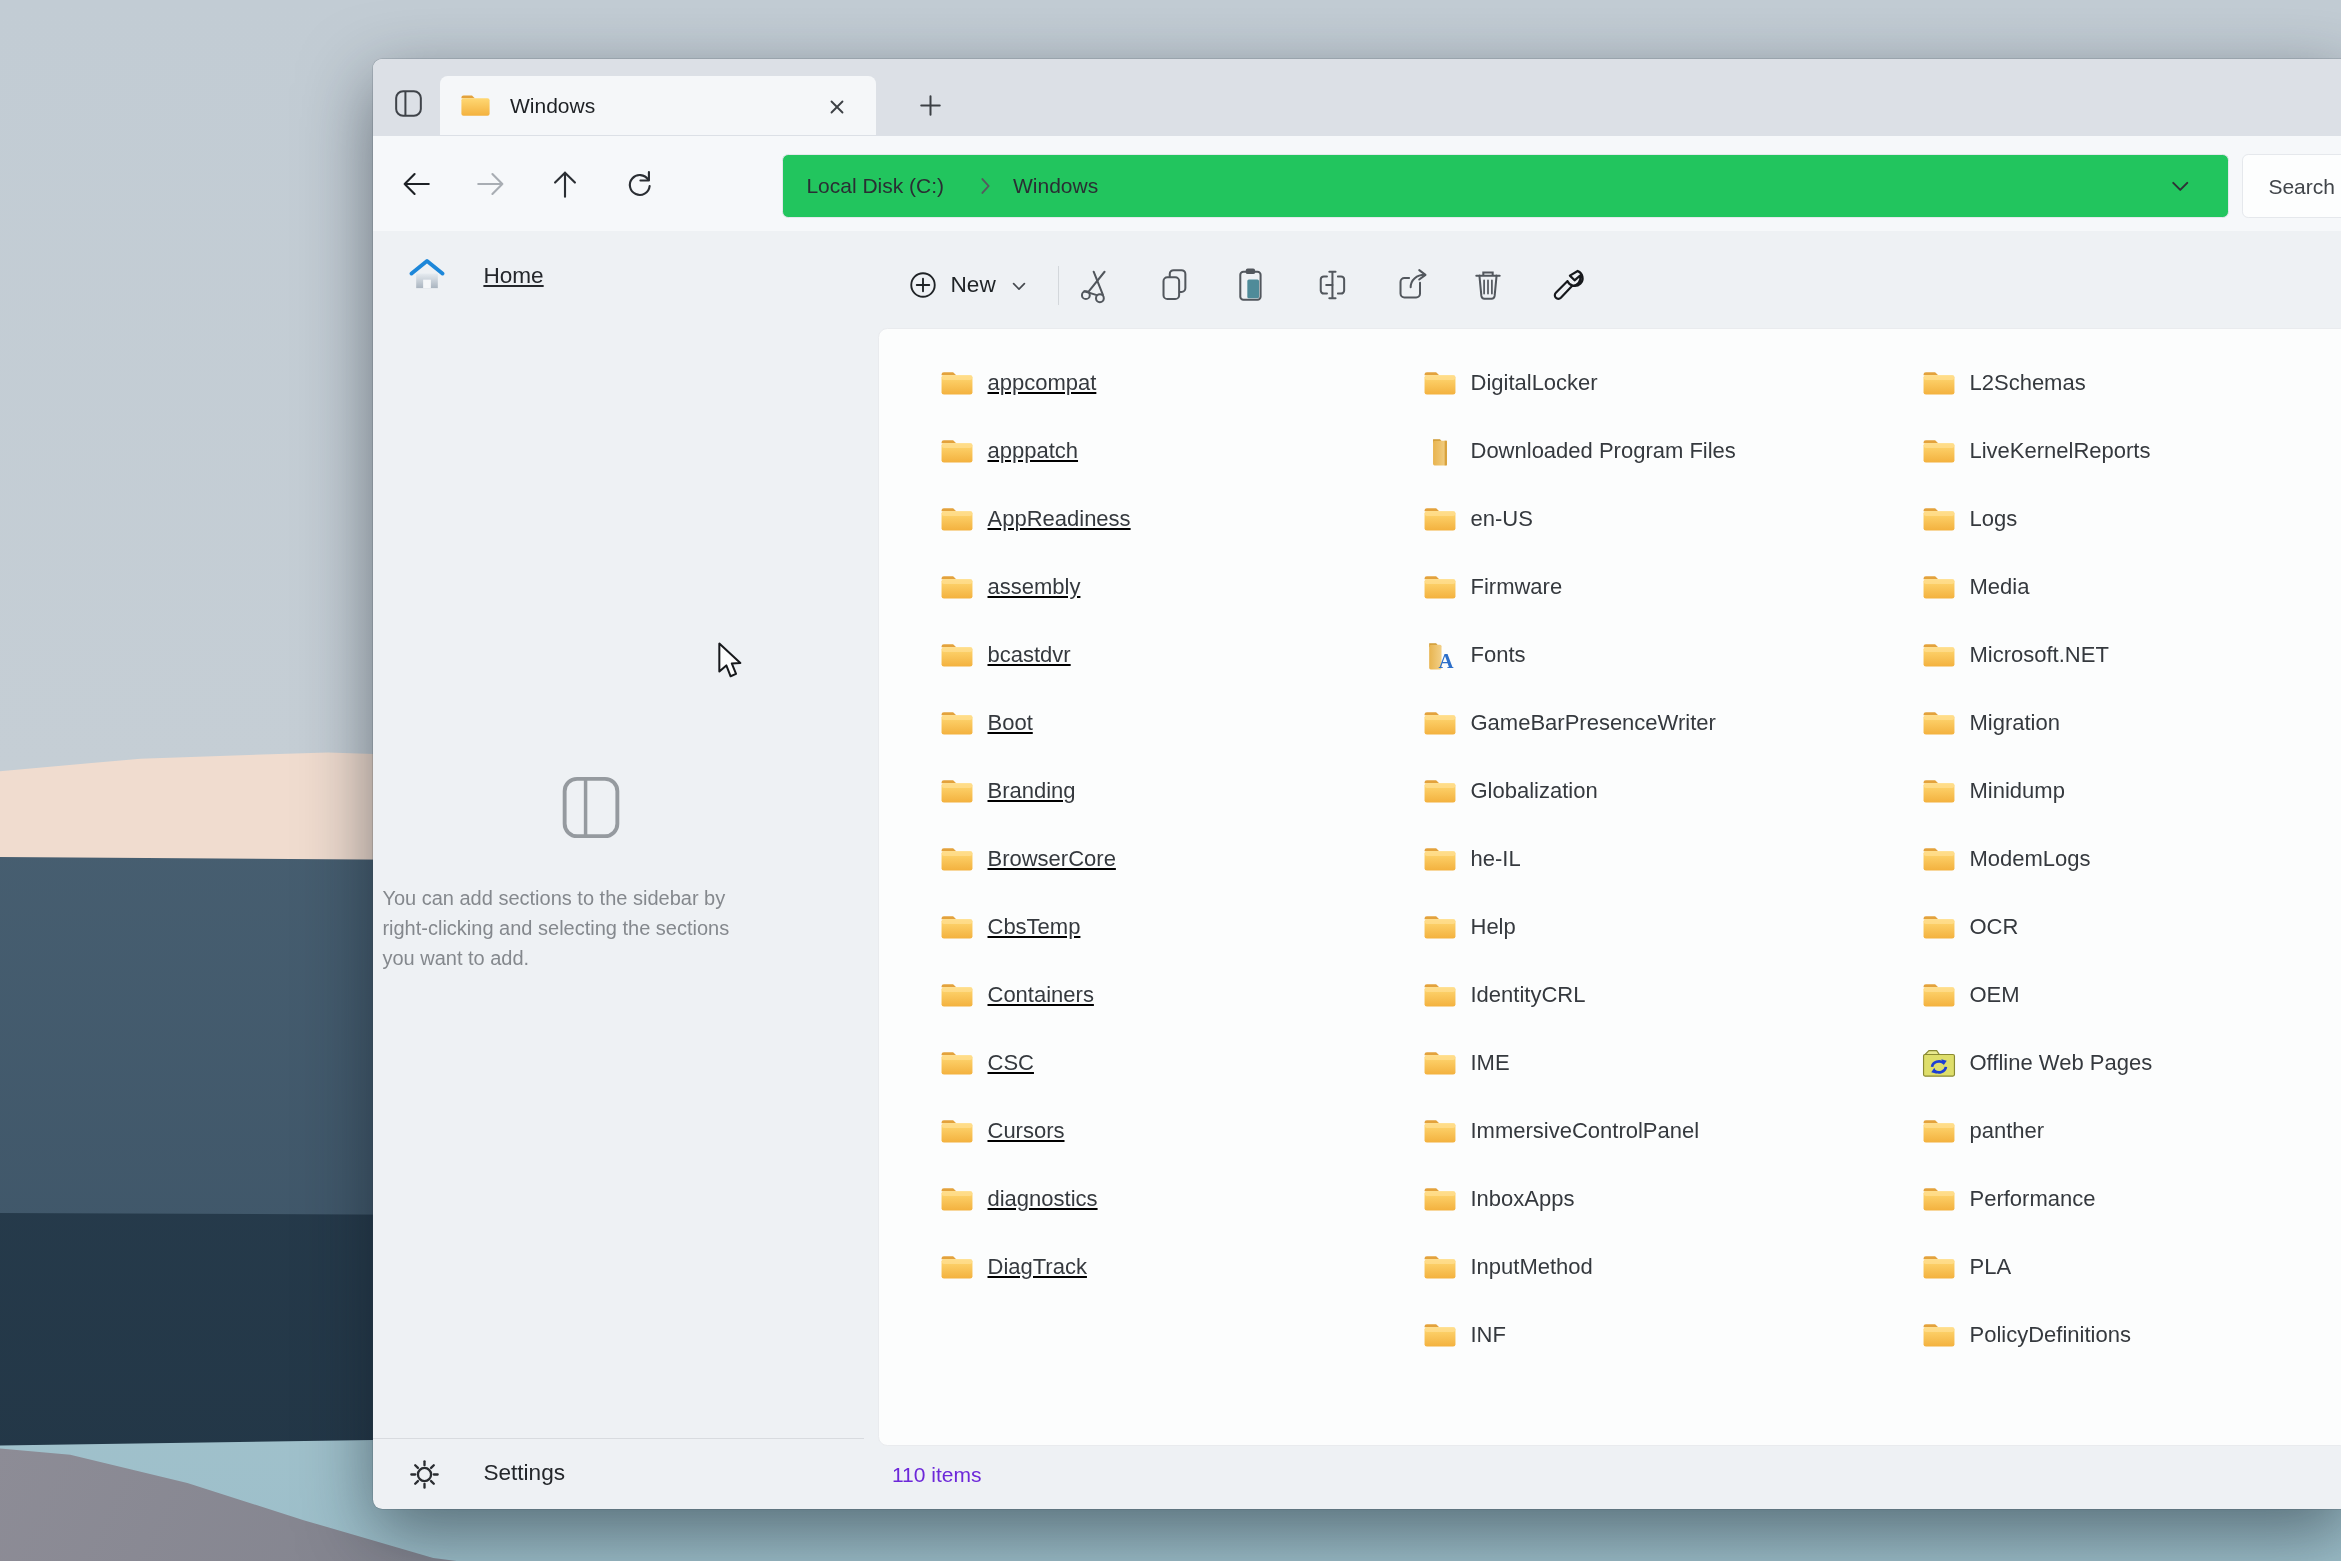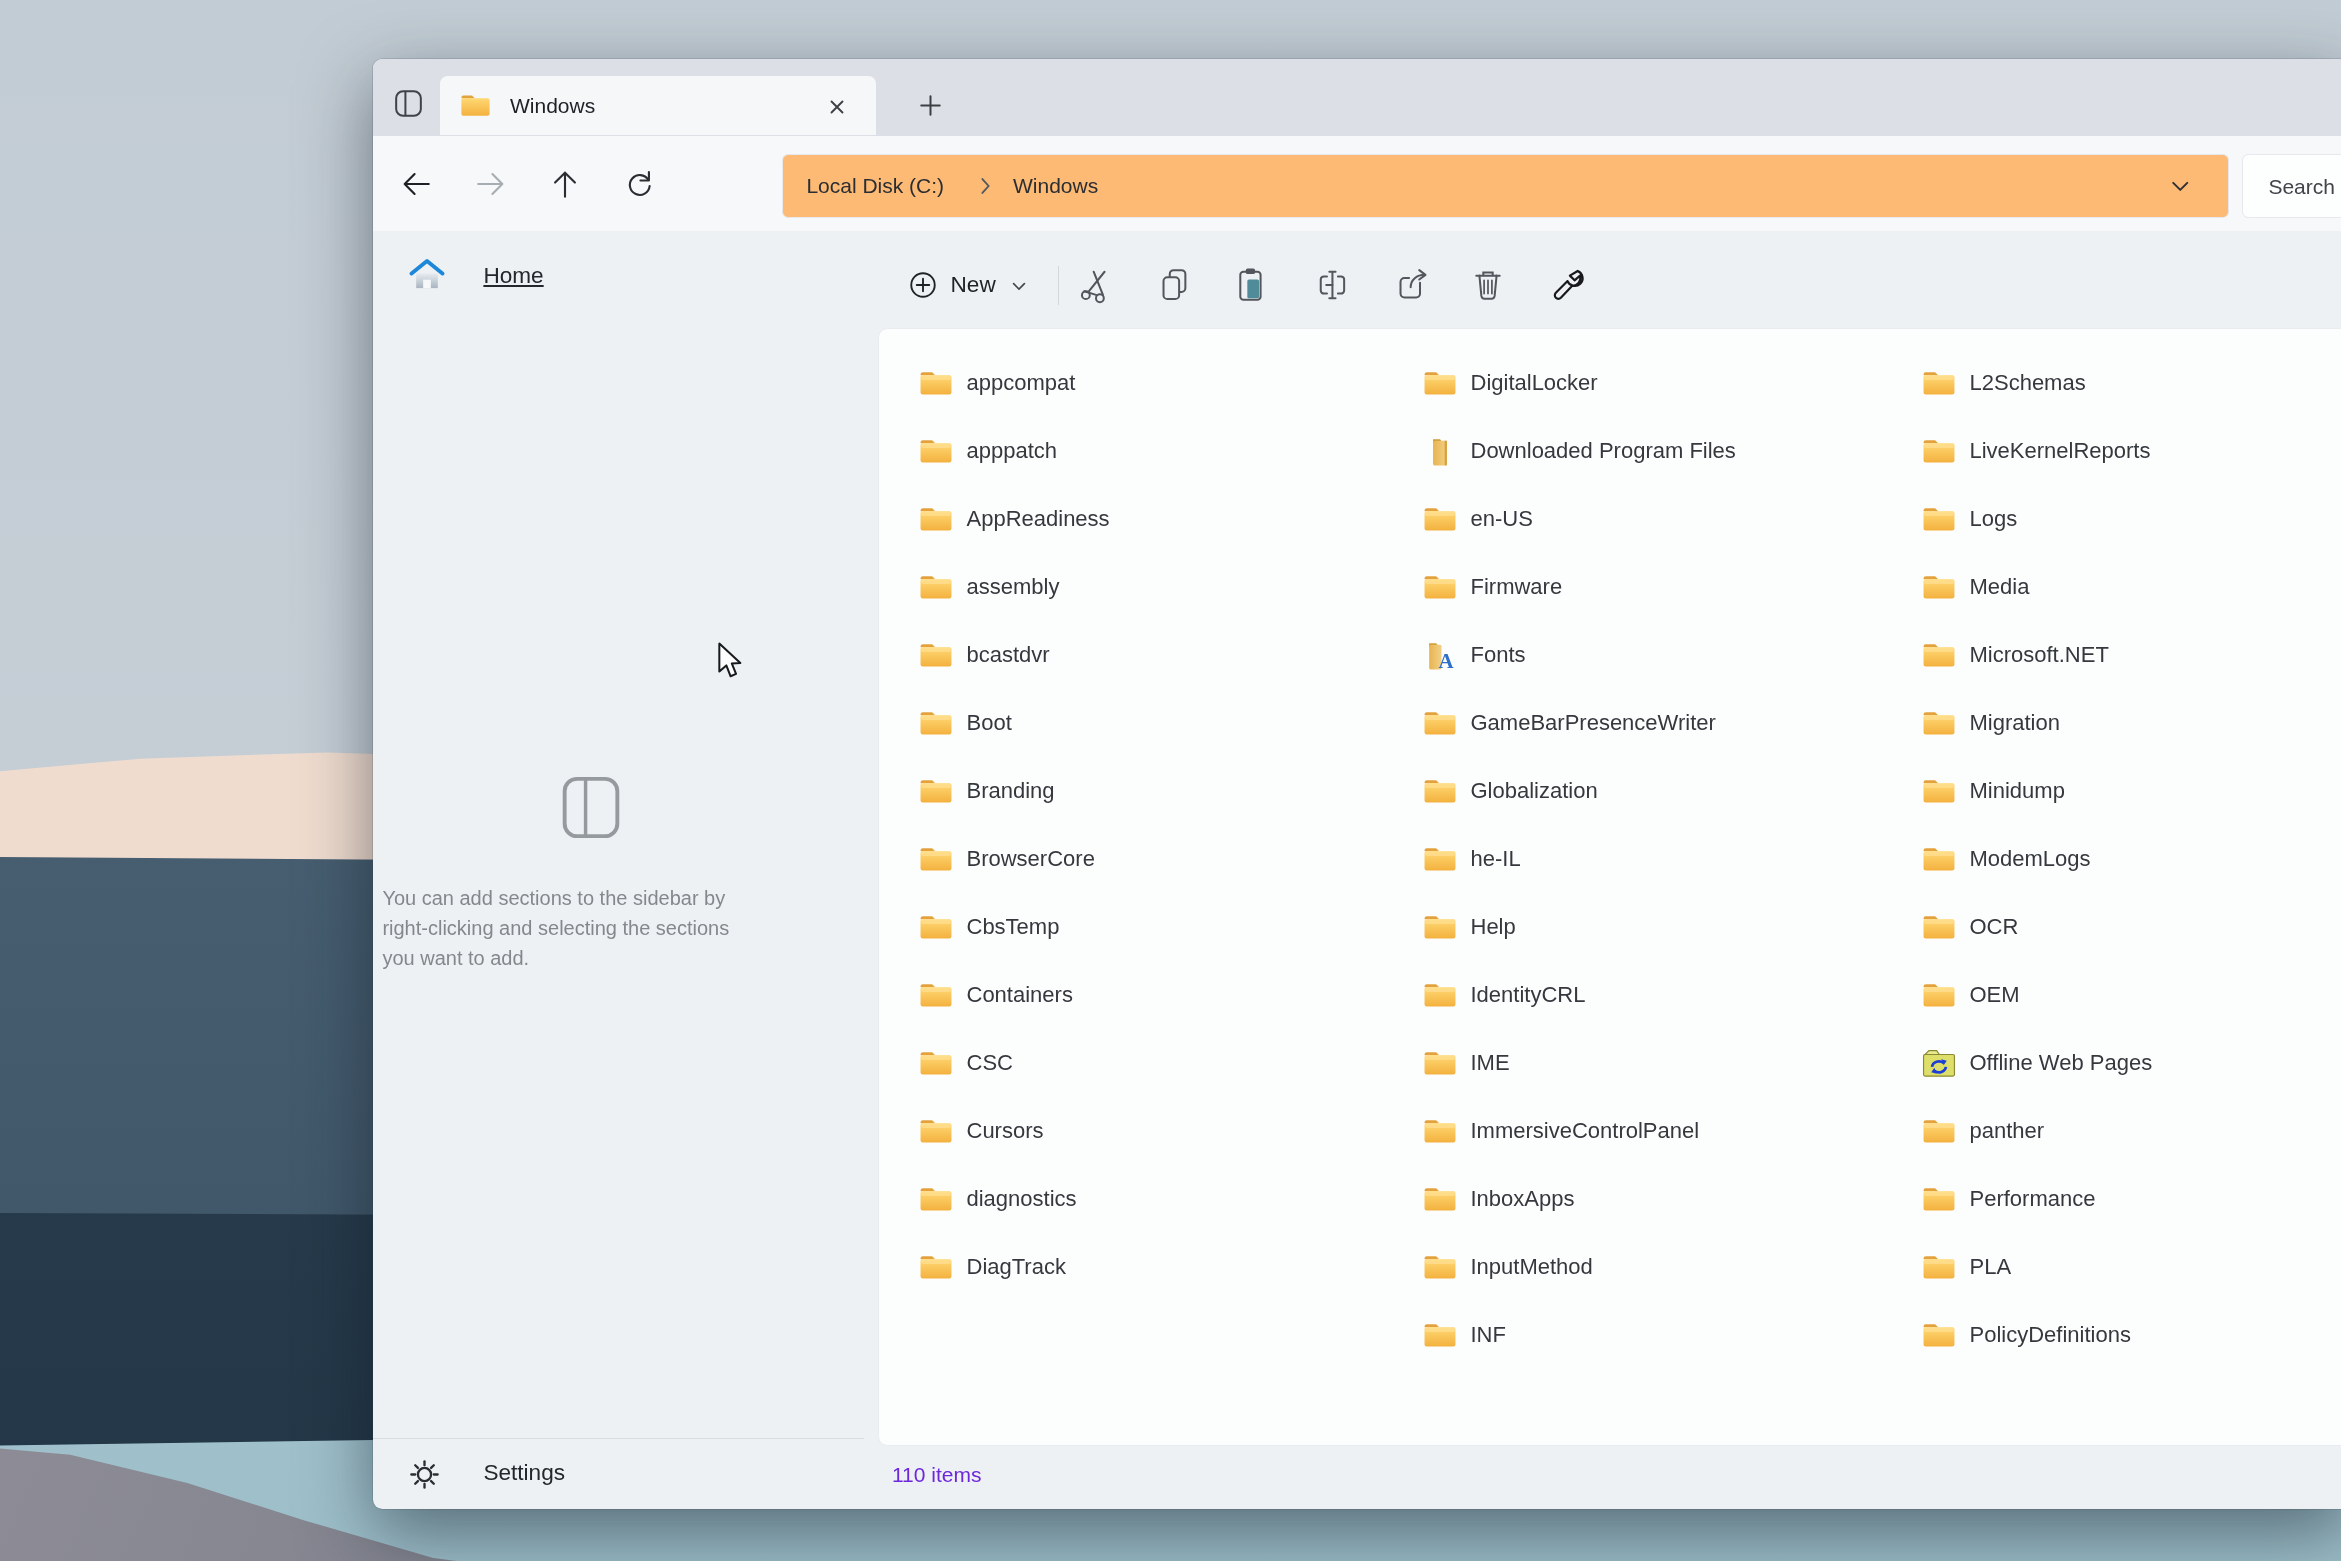--- a/index.html
+++ b/index.html
@@ -26,21 +26,21 @@
   #sidebar-toggle{left:17px;top:26px;width:37px;height:37px;border-radius:6.2px;}
   #tab{left:67px;top:17px;width:436px;height:59px;background:#f5f7f9;border-radius:7.8px 7.8px 0 0;}
   #tab-folder{left:20px;top:15.6px;}
   #tab-title{left:70px;top:18px;font-size:21px;color:#1d2024;}
   #tab-close{left:379px;top:12.5px;width:36px;height:36px;border-radius:5.5px;}
   #newtab-btn{left:539px;top:28px;width:37px;height:37px;border-radius:5.5px;}
   
   #navbar{left:0;top:77px;width:1977px;height:95px;background:#f6f8fa;}
   .navbtn{width:45px;height:45px;top:25px;border-radius:6.2px;}
   #nav-back{left:20px;} #nav-forward{left:95px;} #nav-up{left:169px;} #nav-refresh{left:243px;}
-  #addressbar{left:409px;top:18px;width:1445px;height:62px;background:#fdba74;border:0.8px solid #e5e8ec;border-radius:6.2px;}
+  #addressbar{left:409px;top:18px;width:1445px;height:62px;background:#22c55e;border:0.8px solid #e5e8ec;border-radius:6.2px;}
   .crumb{top:19px;font-size:21px;color:#2a2e33;}
   #crumb-0{left:23.4px;} #crumb-sep{left:194px;top:20px;} #crumb-1{left:230px;}
   #addr-chevron{left:1384px;top:20px;}
   #searchbox{left:1869px;top:18px;width:117px;height:62px;background:#fdfefe;border:0.8px solid #e5e8ec;border-radius:6.2px 0 0 6.2px;}
   #searchbox input{position:absolute;left:23.4px;top:0;width:86px;height:61px;border:0;outline:0;background:transparent;
     font-family:"Liberation Sans",sans-serif;font-size:21px;color:#41454a;}
   #searchbox input::placeholder{color:#41454a;opacity:1;}
   
   #sidebar-home{left:23.4px;top:191px;width:437px;height:52px;border-radius:6.2px;}
   #home-icon{left:12.5px;top:7.8px;}
@@ -62,21 +62,21 @@
   .tbtn{width:55px;height:50px;top:29px;border-radius:6.2px;}
   #tb-cut{left:561px;} #tb-copy{left:641px;} #tb-paste{left:717px;} #tb-rename{left:799px;}
   #tb-share{left:877px;} #tb-delete{left:953px;} #tb-tools{left:1030px;}
   .tbtn{left:0;}
   #tb-cut{left:190px;} #tb-copy{left:270px;} #tb-paste{left:346px;} #tb-rename{left:428px;}
   #tb-share{left:507px;} #tb-delete{left:582px;} #tb-tools{left:660px;}
   .tbtn svg,.navbtn svg{position:absolute;left:50%;top:50%;transform:translate(-50%,-50%);}
   
   #card{left:505px;top:269px;width:1472px;height:1118px;background:#fcfdfd;border:0.8px solid #e9ebee;border-radius:9.4px;box-sizing:border-box;}
   .fcol{position:absolute;top:20px;width:484px;}
-  .fcol.c0{left:39px;} .fcol.c1{left:543px;} .fcol.c2{left:1042px;}
+  .fcol.c0{left:60px;text-decoration:underline;} .fcol.c1{left:543px;} .fcol.c2{left:1042px;}
   .frow{height:68px;display:flex;align-items:center;gap:12.5px;}
   .ficon{width:36px;display:flex;justify-content:center;}
   .flabel{font-size:22px;color:#35393e;white-space:nowrap;}
   
   #statusbar{left:519px;top:1404px;font-size:21px;color:#6d28d9;}
   
   #cursor{left:717px;top:642px;}
 </style>
 </head>
 <body>

